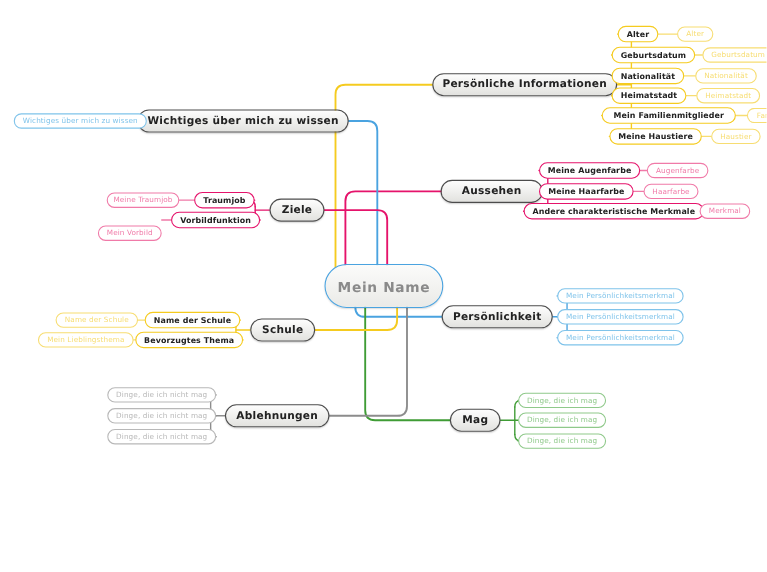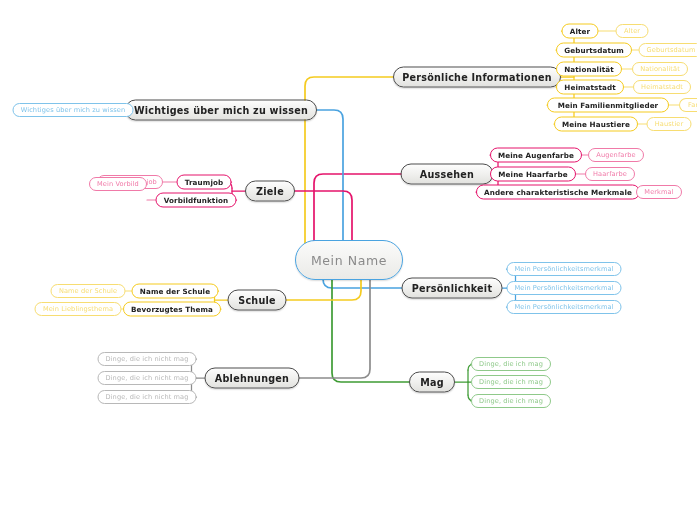--- a/index.html
+++ b/index.html
@@ -35,21 +35,21 @@
     white-space: nowrap;
     border-radius: 999px;
     transform: translate(-50%, -50%);
   }
   
   .node.root {
     border: 1.6px solid #4aa3e0;
     background: linear-gradient(to bottom, #fbfbfa 0%, #f2f2f0 55%, #eaeae7 100%);
     color: #8a8a8a;
     font-size: 12.5px;
-    font-weight: normal;
+    font-weight: bold;
     letter-spacing: .6px;
     padding: 16px 14px;
     height: 40px;
     box-shadow: 0 1px 1.5px rgba(0,0,0,.14);
   }
   
   .node.main {
     border: 1.4px solid #4c4c4c;
     background: linear-gradient(to bottom, #fdfdfd 0%, #f0f0ee 50%, #e2e2df 100%);
     color: #222222;
@@ -253,21 +253,21 @@
       </div>
       <div class="node lvl2" style="left: 204px; top: 182px; width: 55px; border-color: rgb(229, 19, 107); color: rgb(34, 34, 34);">
         <span>Traumjob</span>
       </div>
       <div class="node lvl3" style="top: 182px; border-color: rgb(240, 122, 168); color: rgb(240, 122, 168); width: 66px; left: 130px;">
         <span>Meine Traumjob</span>
       </div>
       <div class="node lvl2" style="left: 196px; top: 200px; width: 81px; border-color: rgb(229, 19, 107); color: rgb(34, 34, 34);">
         <span>Vorbildfunktion</span>
       </div>
-      <div class="node lvl3" style="top: 184px; border-color: rgb(240, 122, 168); color: rgb(240, 122, 168); width: 58px; left: 118px;">
+      <div class="node lvl3" style="top: 212px; border-color: rgb(240, 122, 168); color: rgb(240, 122, 168); width: 58px; left: 118px;">
         <span>Mein Vorbild</span>
       </div>
       <div class="node main" style="left: 257px; top: 300px; width: 59px;">
         <span>Schule</span>
       </div>
       <div class="node lvl2" style="left: 175px; top: 291px; width: 87px; border-color: rgb(245, 203, 31); color: rgb(34, 34, 34);">
         <span>Name der Schule</span>
       </div>
       <div class="node lvl3" style="top: 291px; border-color: rgb(247, 221, 114); color: rgb(247, 221, 114); width: 75px; left: 88px;">
         <span>Name der Schule</span>

